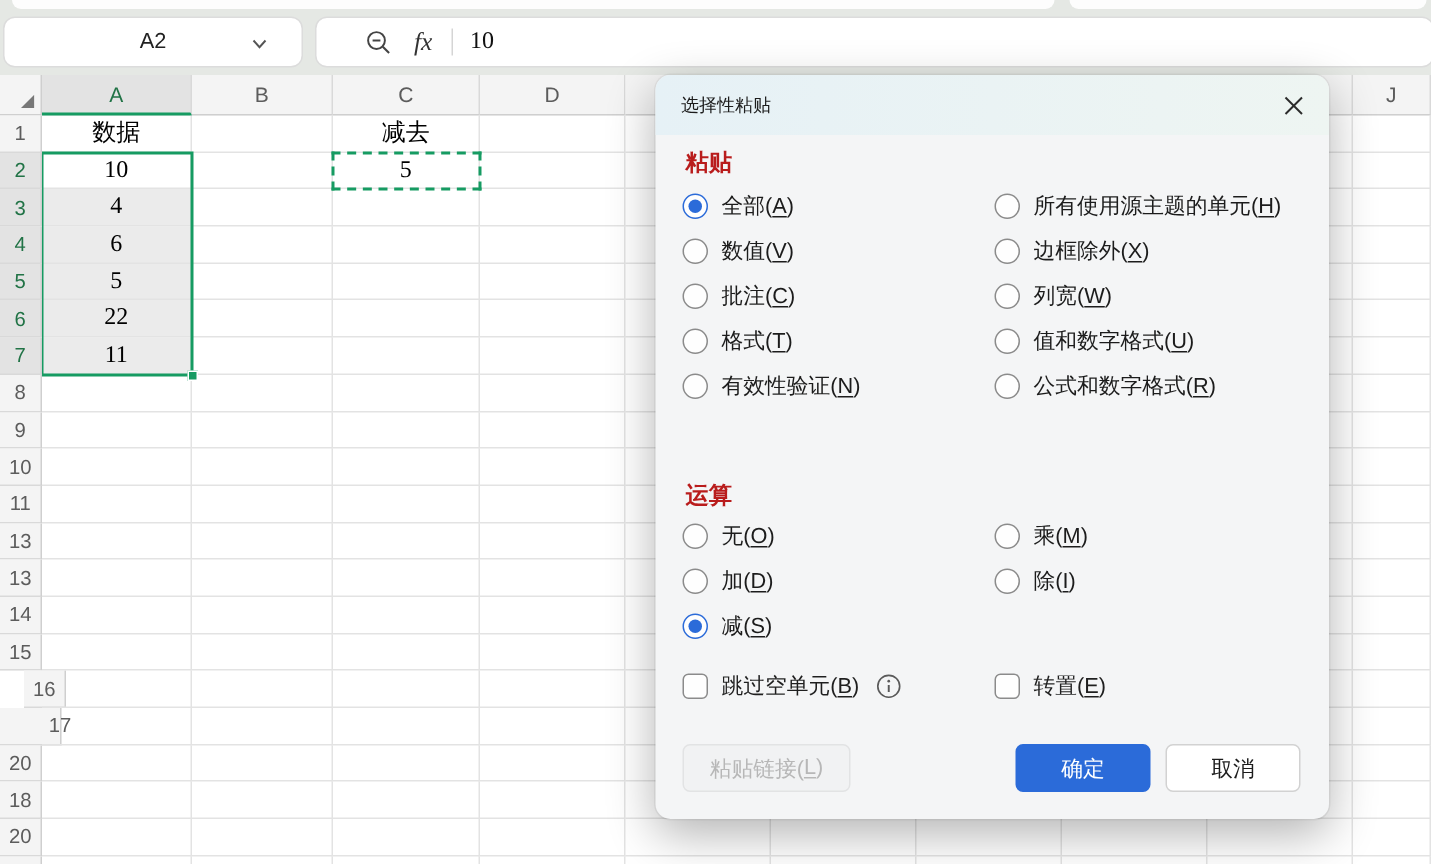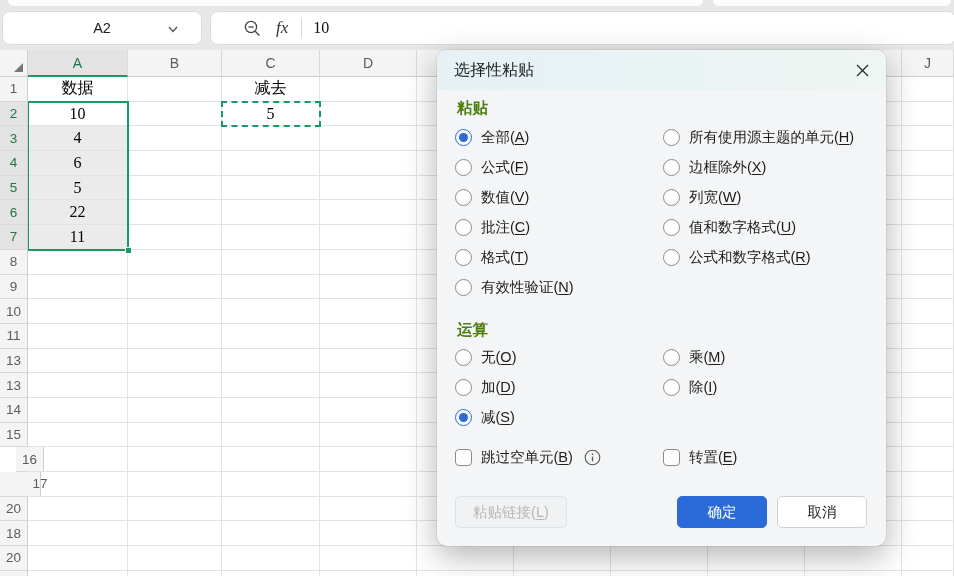--- a/index.html
+++ b/index.html
@@ -54,24 +54,24 @@
   .sel-rect .handle { position:absolute; right:-5px; bottom:-5px; width:7px; height:7px;
                       background:var(--selection-green); border:1px solid #fff; }
   .ants { position:absolute; border:2px dashed var(--selection-green); pointer-events:none; }
 
   
   .dialog { position:absolute; left:437px; top:50px; width:449px; height:496px;
             background:#f4f5f6; border-radius:10px;
             box-shadow:0 10px 32px rgba(0,0,0,.30), 0 0 0 1px rgba(0,0,0,.05); z-index:10; }
   .titlebar { position:absolute; left:0; top:0; right:0; height:40px; border-radius:10px 10px 0 0;
               background:linear-gradient(90deg,#e6f1f6,#eef5f2);
-              display:flex; align-items:center; padding:0 17px; font-size:16px; color:#1c1c1c; }
+              display:flex; align-items:center; padding:0 17px; font-size:12px; color:#1c1c1c; }
   .closebtn { position:absolute; right:15px; top:11px; width:18px; height:18px; cursor:default;
               display:flex; align-items:center; justify-content:center; }
-  .sec-title { position:absolute; left:20px; font-size:15.5px; font-weight:bold; color:#4d7c0f; }
+  .sec-title { position:absolute; left:20px; font-size:15.5px; font-weight:bold; color:#b91c1c; }
   .sec-paste { top:48px; }
   .sec-op { top:270px; }
   .optcols { position:absolute; left:18px; right:10px; display:flex; }
   .optcols.paste { top:72px; }
   .optcols.op { top:292px; }
   .optcol { display:flex; flex-direction:column; }
   .optcol.left { width:208px; }
   .opt { height:30px; display:flex; align-items:center; gap:9px; font-size:14.5px; color:#1c1c1c; cursor:default; }
   .radio { width:17px; height:17px; border:1.6px solid #8b8b8b; border-radius:50%;
            background:#fefefe; flex:0 0 auto; display:flex; align-items:center; justify-content:center; }
@@ -428,24 +428,20 @@
 
     <div class="sec-title sec-paste">粘贴</div>
     <div class="optcols paste">
       <div class="optcol left" id="pasteLeft">
           <div class="opt">
             <span class="radio sel"></span>
             <span>全部(<u>A</u>)</span>
           </div>
           <div class="opt">
             <span class="radio"></span>
-            <span>公式(<u>F</u>)</span>
-          </div>
-          <div class="opt">
-            <span class="radio"></span>
             <span>数值(<u>V</u>)</span>
           </div>
           <div class="opt">
             <span class="radio"></span>
             <span>批注(<u>C</u>)</span>
           </div>
           <div class="opt">
             <span class="radio"></span>
             <span>格式(<u>T</u>)</span>
           </div>

